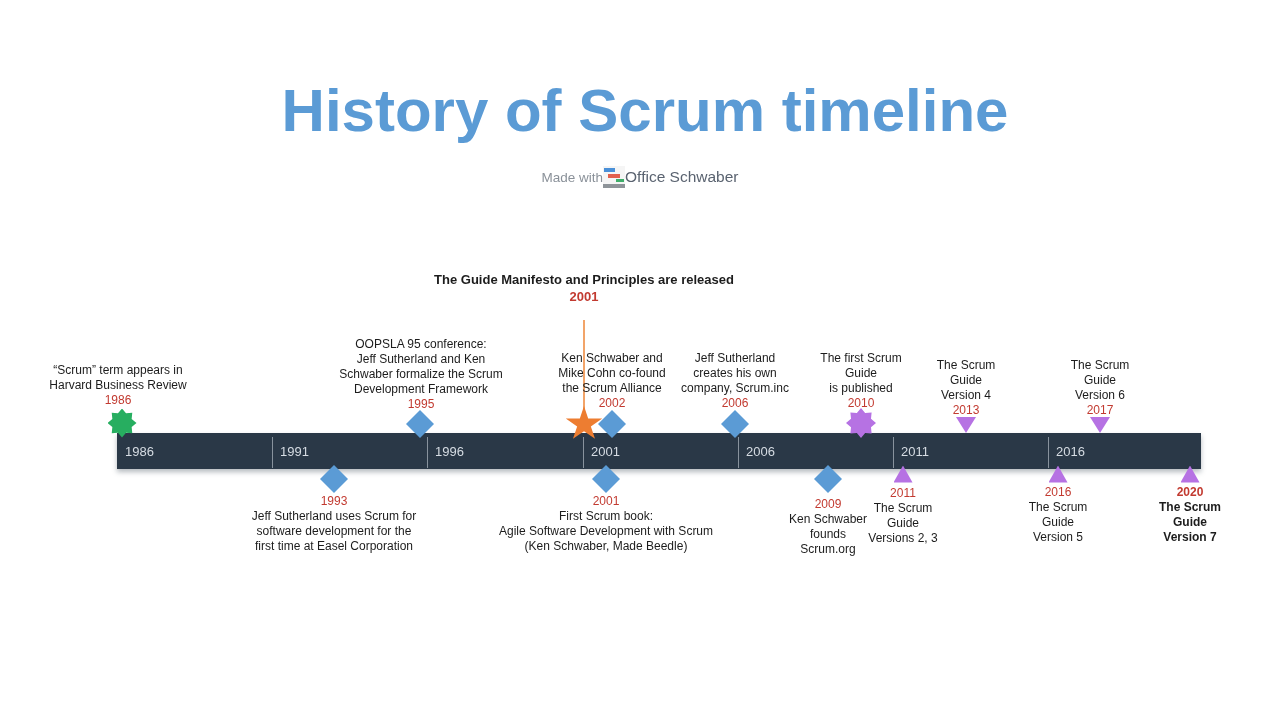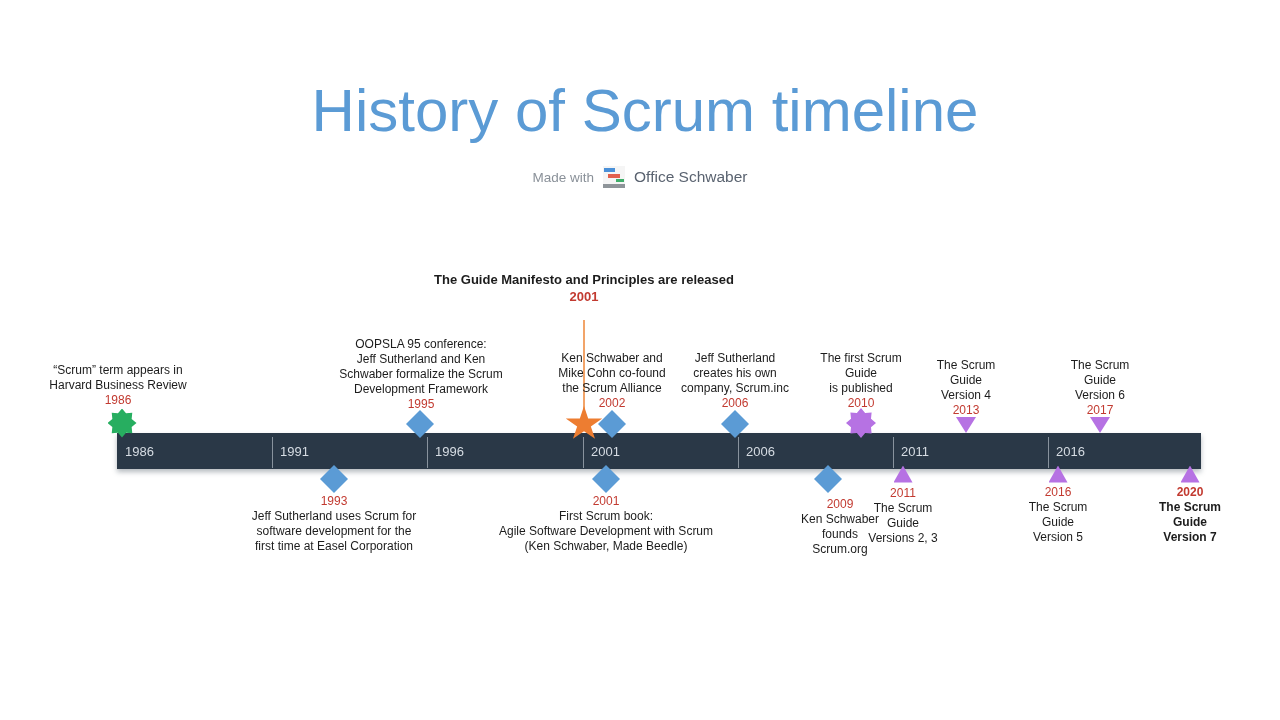--- a/index.html
+++ b/index.html
@@ -1,23 +1,23 @@
 <!DOCTYPE html>
 <html style="--title: #5B9BD5; --bar: #2A3847; --date: #C23A30; --connector: #F2A469;"><head>
 <meta charset="utf-8">
 <style>
   html,body{margin:0;padding:0;background:#fff;}
   .stage{position:relative;width:1280px;height:720px;background:#ffffff;overflow:hidden;
          font-family:"Liberation Sans",sans-serif;}
 
   
   .title{position:absolute;left:0;right:0;top:76px;margin:0;text-align:center;
-         font-size:60px;font-weight:normal;color:var(--title,#5B9BD5);padding-left:10px;}
+         font-size:60px;font-weight:bold;color:var(--title,#5B9BD5);padding-left:10px;}
   .credit{position:absolute;left:0;right:0;top:164px;height:26px;display:flex;
-          justify-content:center;align-items:center;gap:9px;}
+          justify-content:center;align-items:center;}
   .credit .prefix{font-size:13.5px;color:#8a9199;}
   .credit .brand{font-size:15.5px;color:#5a6370;}
   .logo{width:22px;height:22px;position:relative;background:#f5f5f5;flex:0 0 auto;}
   .logo i{position:absolute;display:block;}
   .logo .b1{left:1px;top:2px;width:11px;height:4px;background:#4a90d8;}
   .logo .b2{left:5px;top:8px;width:12px;height:4px;background:#e2604d;}
   .logo .b3{left:13px;top:13px;width:8px;height:3px;background:#3fae6a;}
   .logo .b4{left:0;top:18px;width:22px;height:4px;background:#8e9499;}
 
   
@@ -137,21 +137,21 @@
         <div>first time at Easel Corporation</div>
       </div>
       <div class="marker diamond" style="left: 592px; top: 465px; width: 28px; height: 28px; background: rgb(91, 155, 213);"></div>
       <div class="milestone" style="left: 606px; top: 494px;">
         <div class="date">2001</div>
         <div>First Scrum book:</div>
         <div>Agile Software Development with Scrum</div>
         <div>(Ken Schwaber, Made Beedle)</div>
       </div>
       <div class="marker diamond" style="left: 814px; top: 465px; width: 28px; height: 28px; background: rgb(91, 155, 213);"></div>
-      <div class="milestone" style="left: 828px; top: 497px; margin-left: 12px;">
+      <div class="milestone" style="left: 828px; top: 497px;">
         <div class="date">2009</div>
         <div>Ken Schwaber</div>
         <div>founds</div>
         <div>Scrum.org</div>
       </div>
       <div class="marker tri-up" style="left: 893.5px; top: 465.5px; width: 19px; height: 17px; background: rgb(182, 114, 227);"></div>
       <div class="milestone" style="left: 903px; top: 486px;">
         <div class="date">2011</div>
         <div>The Scrum</div>
         <div>Guide</div>

